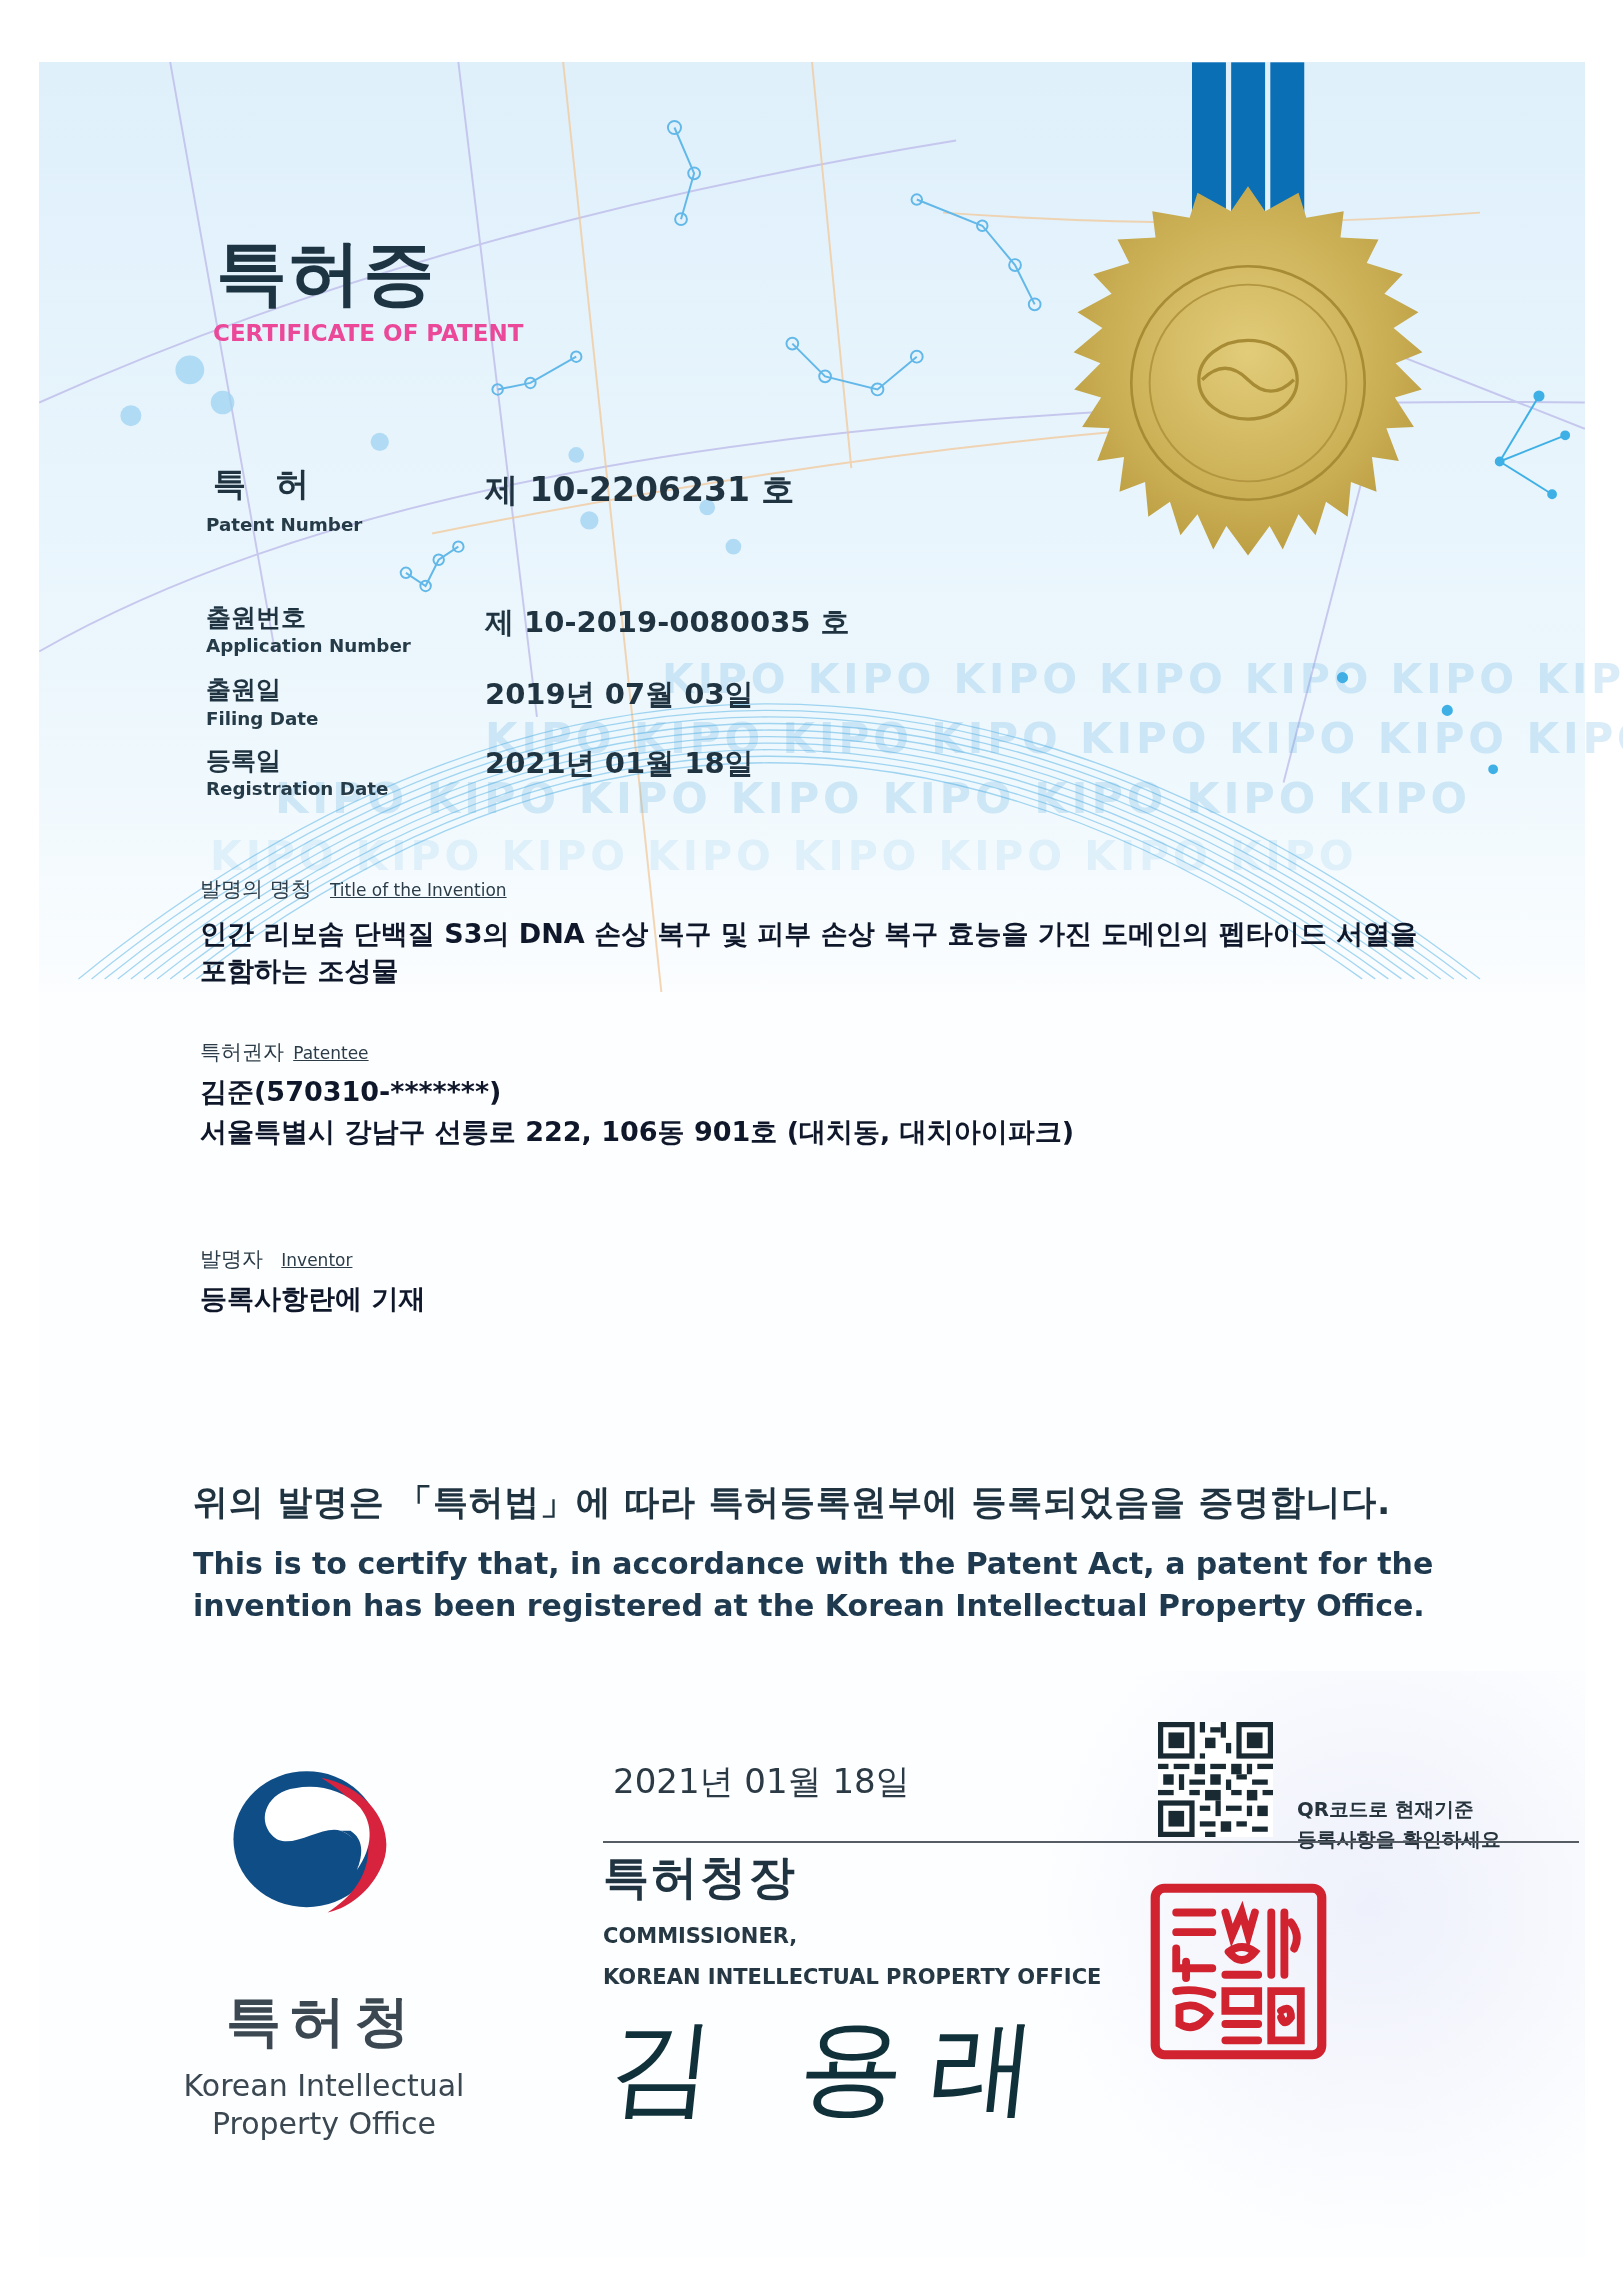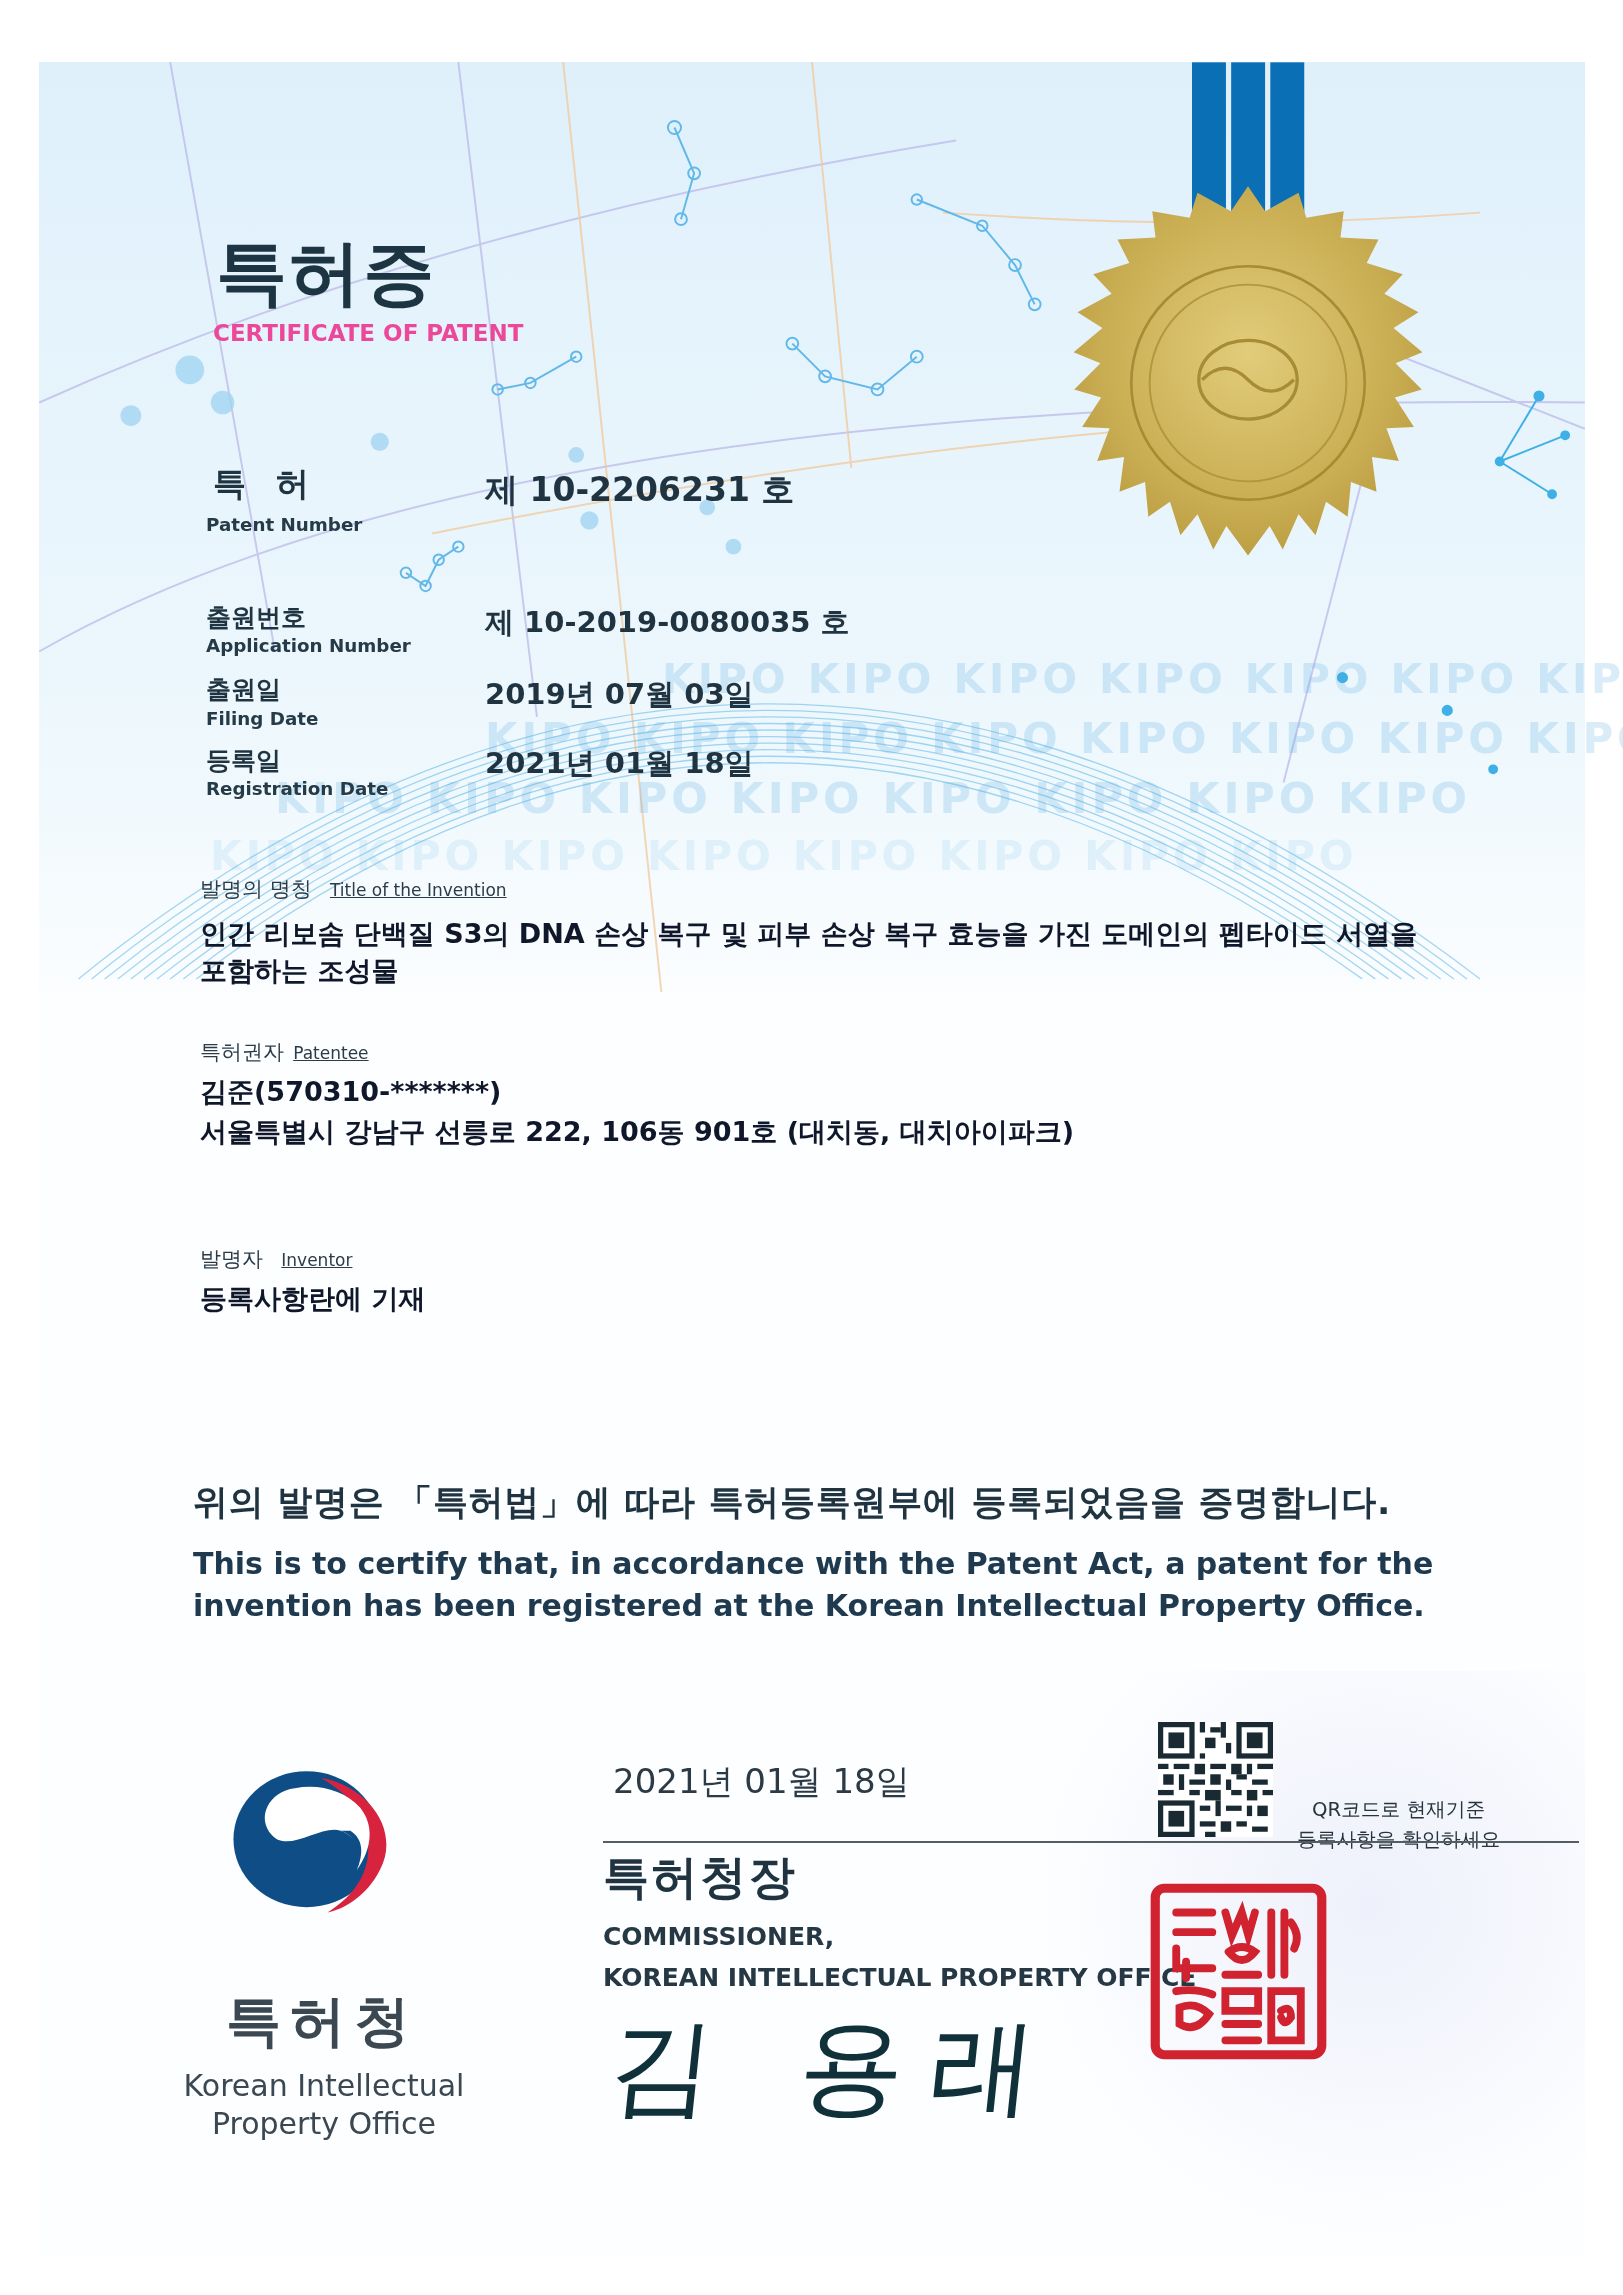--- a/index.html
+++ b/index.html
@@ -38,23 +38,23 @@
   .val { font-size: 33px; font-weight: bold; color: #1f3340; white-space: nowrap; }
   .val-sm { font-size: 29px; font-weight: bold; color: #1f3340; white-space: nowrap; }
   .sec-ko { font-size: 21px; color: #2b3c48; }
   .sec-en { font-size: 17px; color: #2b3c48; margin-left: 18.3px; text-decoration: underline; }
   .body-b { font-size: 27px; font-weight: bold; color: #0f172a; white-space: nowrap; }
   .cert-ko { left: 193px; top: 1479px; font-size: 35px; font-weight: bold; color: #1f3340; white-space: nowrap; letter-spacing: 0.7px; }
   .cert-en { left: 193px; top: 1543px; font-size: 30px; font-weight: bold; color: #1f3a4f; line-height: 42px; white-space: nowrap; }
   .date-bottom { left: 613px; top: 1759px; font-size: 34px; color: #2b3a44; white-space: nowrap; }
   .rule { left: 603px; top: 1841px; width: 976px; height: 2px; background: #555c63; }
   .commissioner-ko { left: 603px; top: 1847px; font-size: 46px; font-weight: bold; color: #1f3340; letter-spacing: 2.6px; }
-  .commissioner-en { left: 603px; top: 1916px; font-size: 25px; font-weight: bold; color: #263843; line-height: 41px; white-space: nowrap; }
+  .commissioner-en { left: 603px; top: 1916px; font-size: 21px; font-weight: bold; color: #263843; line-height: 41px; white-space: nowrap; }
   .signature { left: 609px; top: 1998px; font-size: 105px; color: #10303a; font-family: "DejaVu Serif", serif; letter-spacing: 26px; transform: skewX(-6deg); white-space: nowrap; }
-  .qr-text { left: 1297px; top: 1795px; font-size: 19.7px; font-weight: normal; color: #27343d; text-align: center; line-height: 30px; }
+  .qr-text { left: 1297px; top: 1795px; font-size: 19.7px; font-weight: bold; color: #27343d; text-align: left; line-height: 30px; }
   .kipo-ko { left: 226px; top: 1985px; font-size: 55px; font-weight: bold; color: #3b4852; letter-spacing: 9.2px; }
   .kipo-en { left: 183px; top: 2067px; width: 282px; text-align: center; font-size: 30px; color: #3b4852; line-height: 38px; }
 </style>
 </head>
 <body>
 
 <div class="page"></div>
 <div class="bg-top"></div>
 
 <svg class="bg-grid" width="1546" height="930" viewBox="0 0 2360 1420">

